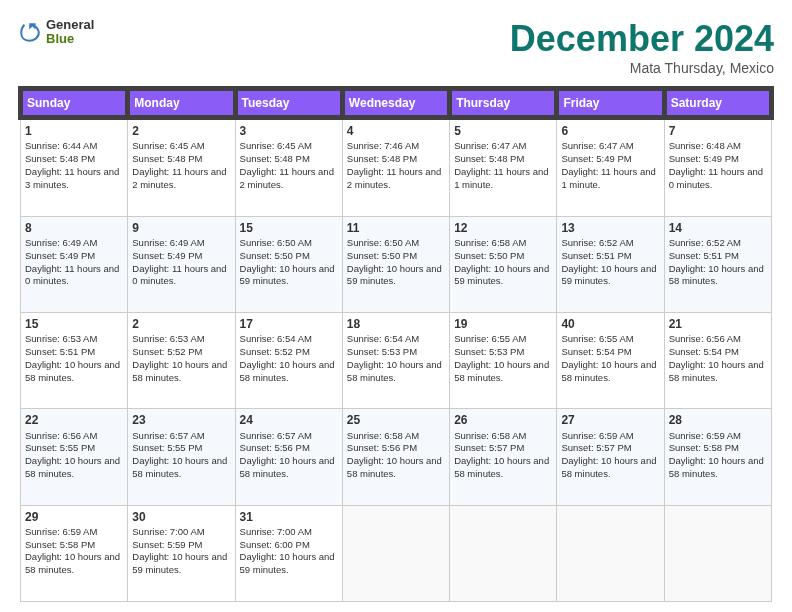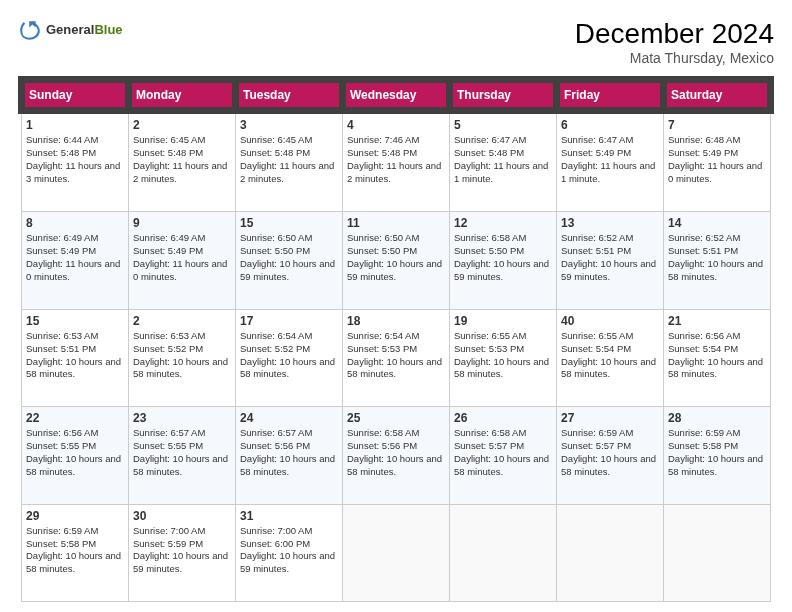--- a/index.html
+++ b/index.html
@@ -23,59 +23,59 @@
       align-items: flex-start;
       margin-bottom: 10px;
     }
     .logo {
       display: flex;
       align-items: center;
       gap: 4px;
     }
     .logo-text {
       display: flex;
-      flex-direction: row;
+      flex-direction: column;
       font-size: 13px;
       font-weight: bold;
       line-height: 1.1;
     }
     .logo-text span:first-child { color: #333; }
     .logo-text span:last-child { color: #4d7c0f; }
     .logo-icon {
       width: 24px;
       height: 24px;
     }
     .title-block {
       text-align: right;
     }
     .title-block h1 {
-      font-size: 28px;
-      font-weight: normal;
-      color: #000000;
+      font-size: 36px;
+      font-weight: bold;
+      color: #0f766e;
     }
     .title-block h2 {
       font-size: 14px;
       font-weight: normal;
       color: #555;
     }
     .calendar {
       flex: 1;
       border: 1px solid #ccc;
       border-collapse: collapse;
       width: 100%;
       table-layout: fixed;
     }
     .calendar th {
-      background: #be185d;
+      background: #8b5cf6;
       color: #fff;
       font-size: 12px;
       font-weight: bold;
       padding: 5px 4px;
       text-align: left;
-      border: 7px solid #404040;
+      border: 5px solid #404040;
     }
     .calendar td {
       border: 1px solid #ccc;
       vertical-align: top;
       padding: 3px 4px;
       font-size: 9.5px;
       color: #333;
       line-height: 1.35;
       background: #fff;
     }

